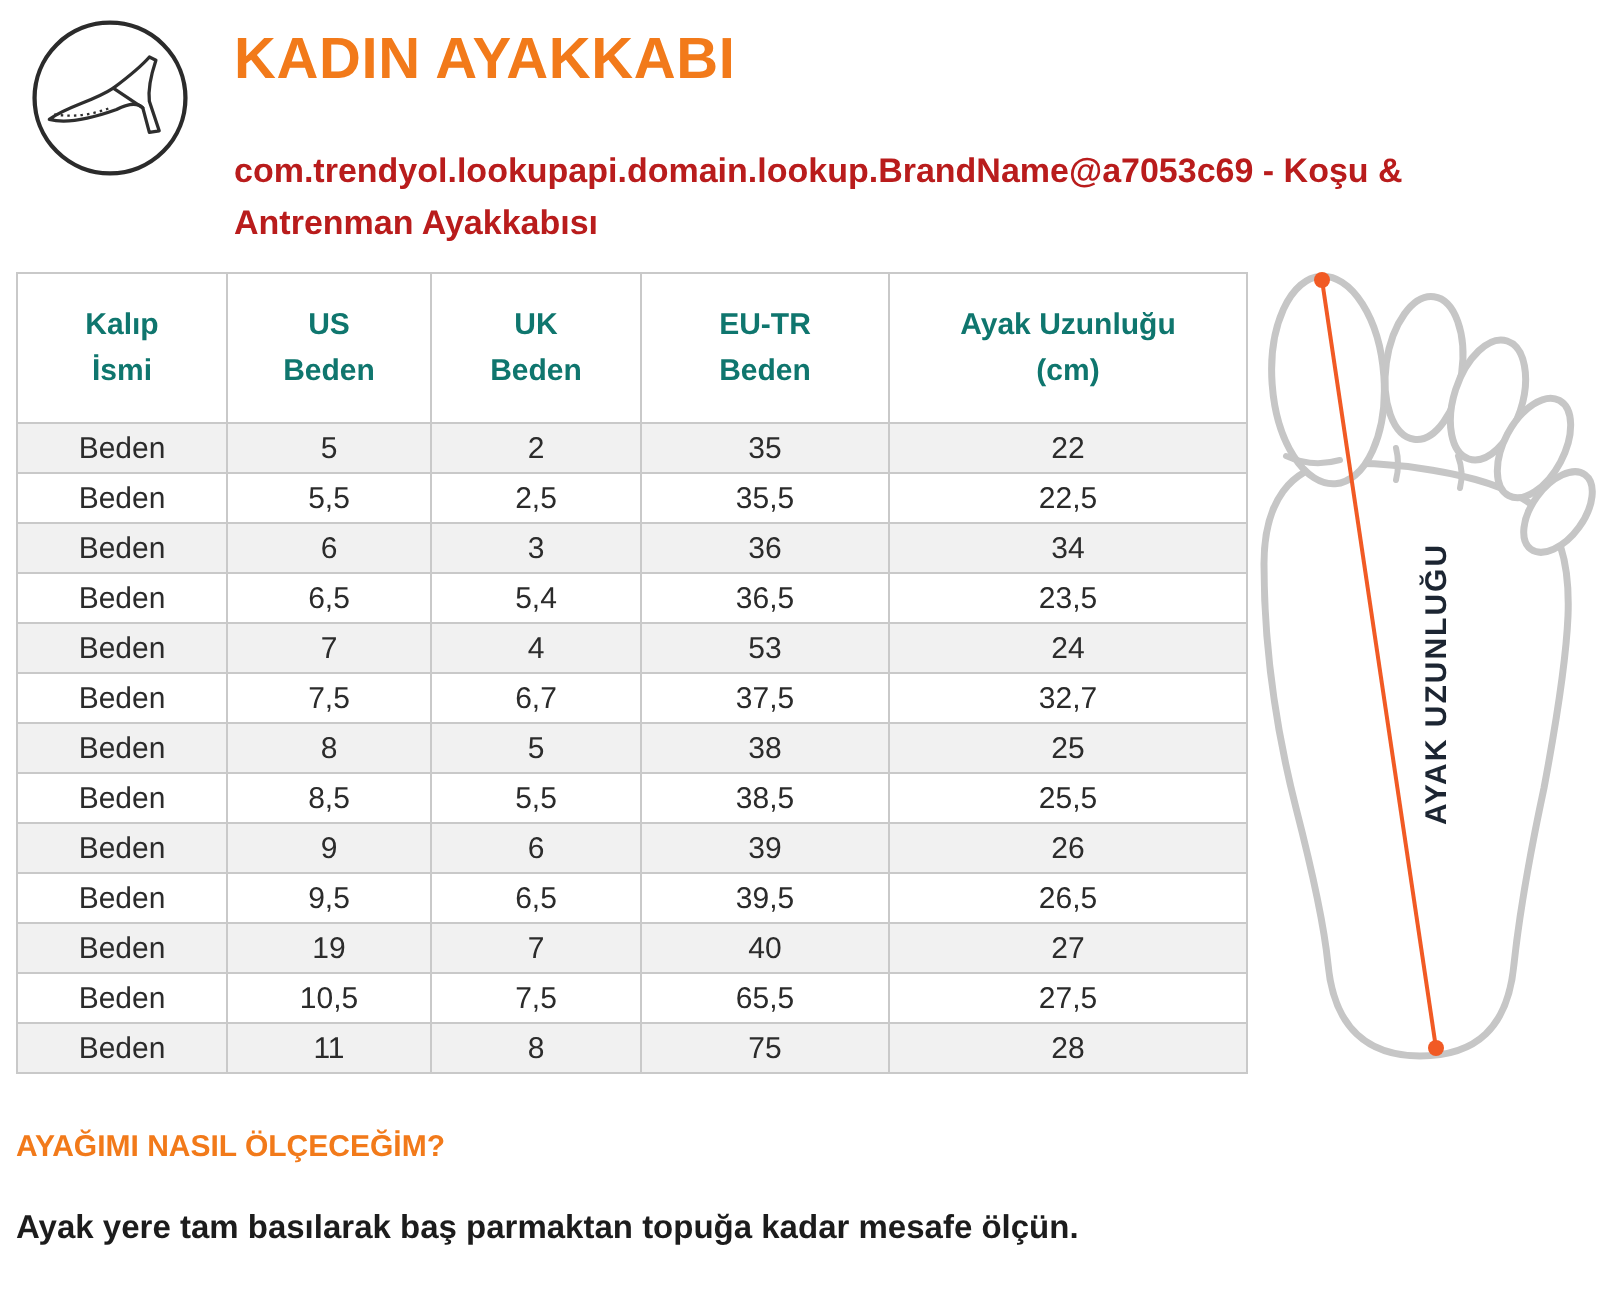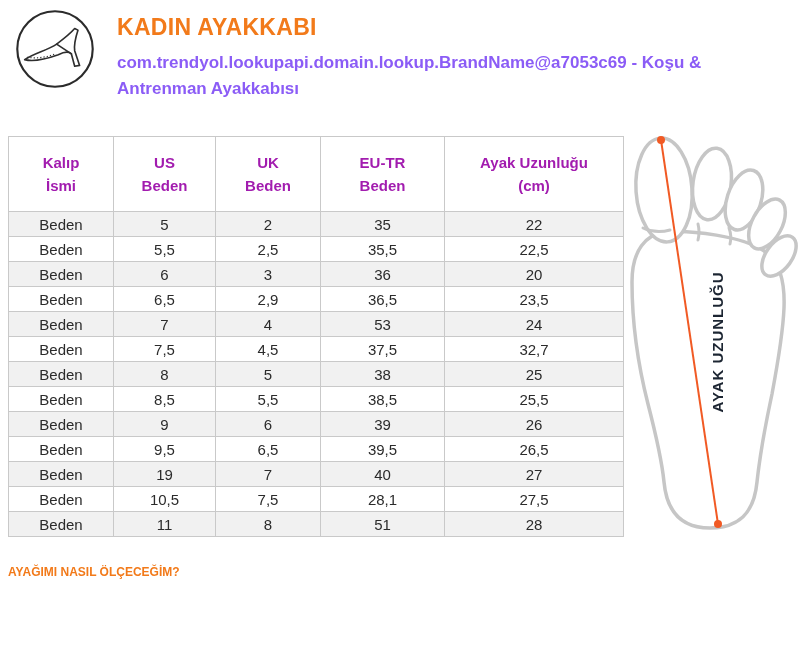--- a/index.html
+++ b/index.html
@@ -25,31 +25,31 @@
     height: 82px;
   }
   .header-text {
     position: absolute;
     left: 117px;
     top: 14px;
     width: 680px;
   }
   .page-title {
     margin: 0;
-    font-size: 23px;
+    font-size: 29px;
     font-weight: 700;
     letter-spacing: 0.3px;
     color: var(--accent-orange, #F27A1A);
   }
   .page-subtitle {
-    margin: 9px 0 0 0;
+    margin: 26px 0 0 0;
     font-size: 17px;
     font-weight: 700;
     line-height: 1.5;
-    color: #8b5cf6;
+    color: #b91c1c;
     max-width: 672px;
     word-wrap: break-word;
   }
 
   
   table.size-table {
     position: absolute;
     left: 8px;
     top: 136px;
     width: 610px;
@@ -59,21 +59,21 @@
   .size-table th, .size-table td {
     border: 1px solid var(--table-border, #C9C9C9);
     text-align: center;
     padding: 0;
   }
   .size-table th {
     height: 74px;
     vertical-align: middle;
     font-size: 15px;
     font-weight: 700;
-    color: #a21caf;
+    color: #0f766e;
     line-height: 1.55;
     background: #fff;
   }
   .size-table td {
     height: 24px;
     font-size: 15px;
     font-weight: 400;
     color: #2b2b2b;
   }
   .size-table tbody tr:nth-child(odd) td {
@@ -141,21 +141,21 @@
     stroke-width: 1.4;
     stroke-dasharray: 1.5 2.5;
   }
 
   
   .measure-heading {
     position: absolute;
     left: 8px;
     top: 565px;
     margin: 0;
-    font-size: 12px;
+    font-size: 15px;
     font-weight: 700;
     color: var(--accent-orange, #F27A1A);
   }
   .measure-instruction {
     position: absolute;
     left: 8px;
     top: 605px;
     margin: 0;
     font-size: 16.5px;
     font-weight: 700;
@@ -224,40 +224,40 @@
           <td>5,5</td>
           <td>2,5</td>
           <td>35,5</td>
           <td>22,5</td>
         </tr>
         <tr>
           <td>Beden</td>
           <td>6</td>
           <td>3</td>
           <td>36</td>
-          <td>20</td>
+          <td>34</td>
         </tr>
         <tr>
           <td>Beden</td>
           <td>6,5</td>
-          <td>2,9</td>
+          <td>5,4</td>
           <td>36,5</td>
           <td>23,5</td>
         </tr>
         <tr>
           <td>Beden</td>
           <td>7</td>
           <td>4</td>
           <td>53</td>
           <td>24</td>
         </tr>
         <tr>
           <td>Beden</td>
           <td>7,5</td>
-          <td>4,5</td>
+          <td>6,7</td>
           <td>37,5</td>
           <td>32,7</td>
         </tr>
         <tr>
           <td>Beden</td>
           <td>8</td>
           <td>5</td>
           <td>38</td>
           <td>25</td>
         </tr>
@@ -286,28 +286,28 @@
           <td>Beden</td>
           <td>19</td>
           <td>7</td>
           <td>40</td>
           <td>27</td>
         </tr>
         <tr>
           <td>Beden</td>
           <td>10,5</td>
           <td>7,5</td>
-          <td>28,1</td>
+          <td>65,5</td>
           <td>27,5</td>
         </tr>
         <tr>
           <td>Beden</td>
           <td>11</td>
           <td>8</td>
-          <td>51</td>
+          <td>75</td>
           <td>28</td>
         </tr>
       </tbody>
   </table>
 
   <svg class="foot-diagram" viewBox="0 0 168 400" aria-hidden="false">
 
     <path class="foot-shape" d="M 40 100
       C 20 102, 6 118, 6 150
       C 6 185, 10 225, 22 272
@@ -330,14 +330,15 @@
     <path class="foot-crease" d="M 103 96 Q 106 104 104 112"></path>
 
     <line class="measure-line" x1="35" y1="8" x2="92" y2="392"></line>
     <circle class="measure-dot" cx="35" cy="8" r="4"></circle>
     <circle class="measure-dot" cx="92" cy="392" r="4"></circle>
 
     <text class="foot-label" transform="translate(97 210) rotate(-90)" text-anchor="middle">AYAK UZUNLUĞU</text>
   </svg>
 
   <h2 class="measure-heading">AYAĞIMI NASIL ÖLÇECEĞİM?</h2>
+  <p class="measure-instruction">Ayak yere tam basılarak baş parmaktan topuğa kadar mesafe ölçün.</p>
 
 </div>
 
 </body></html>

